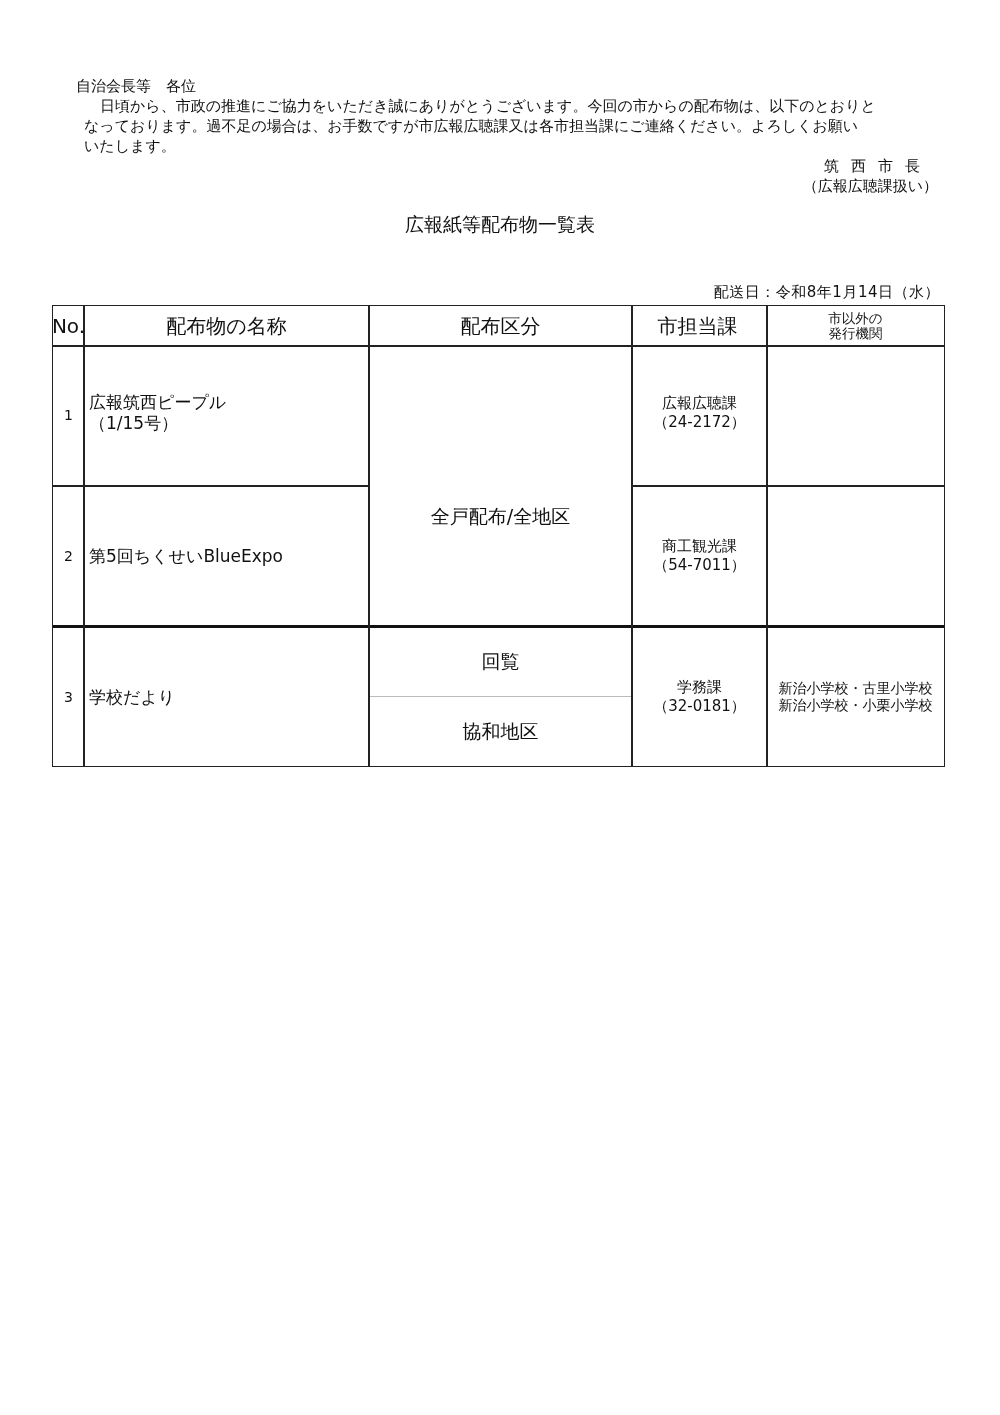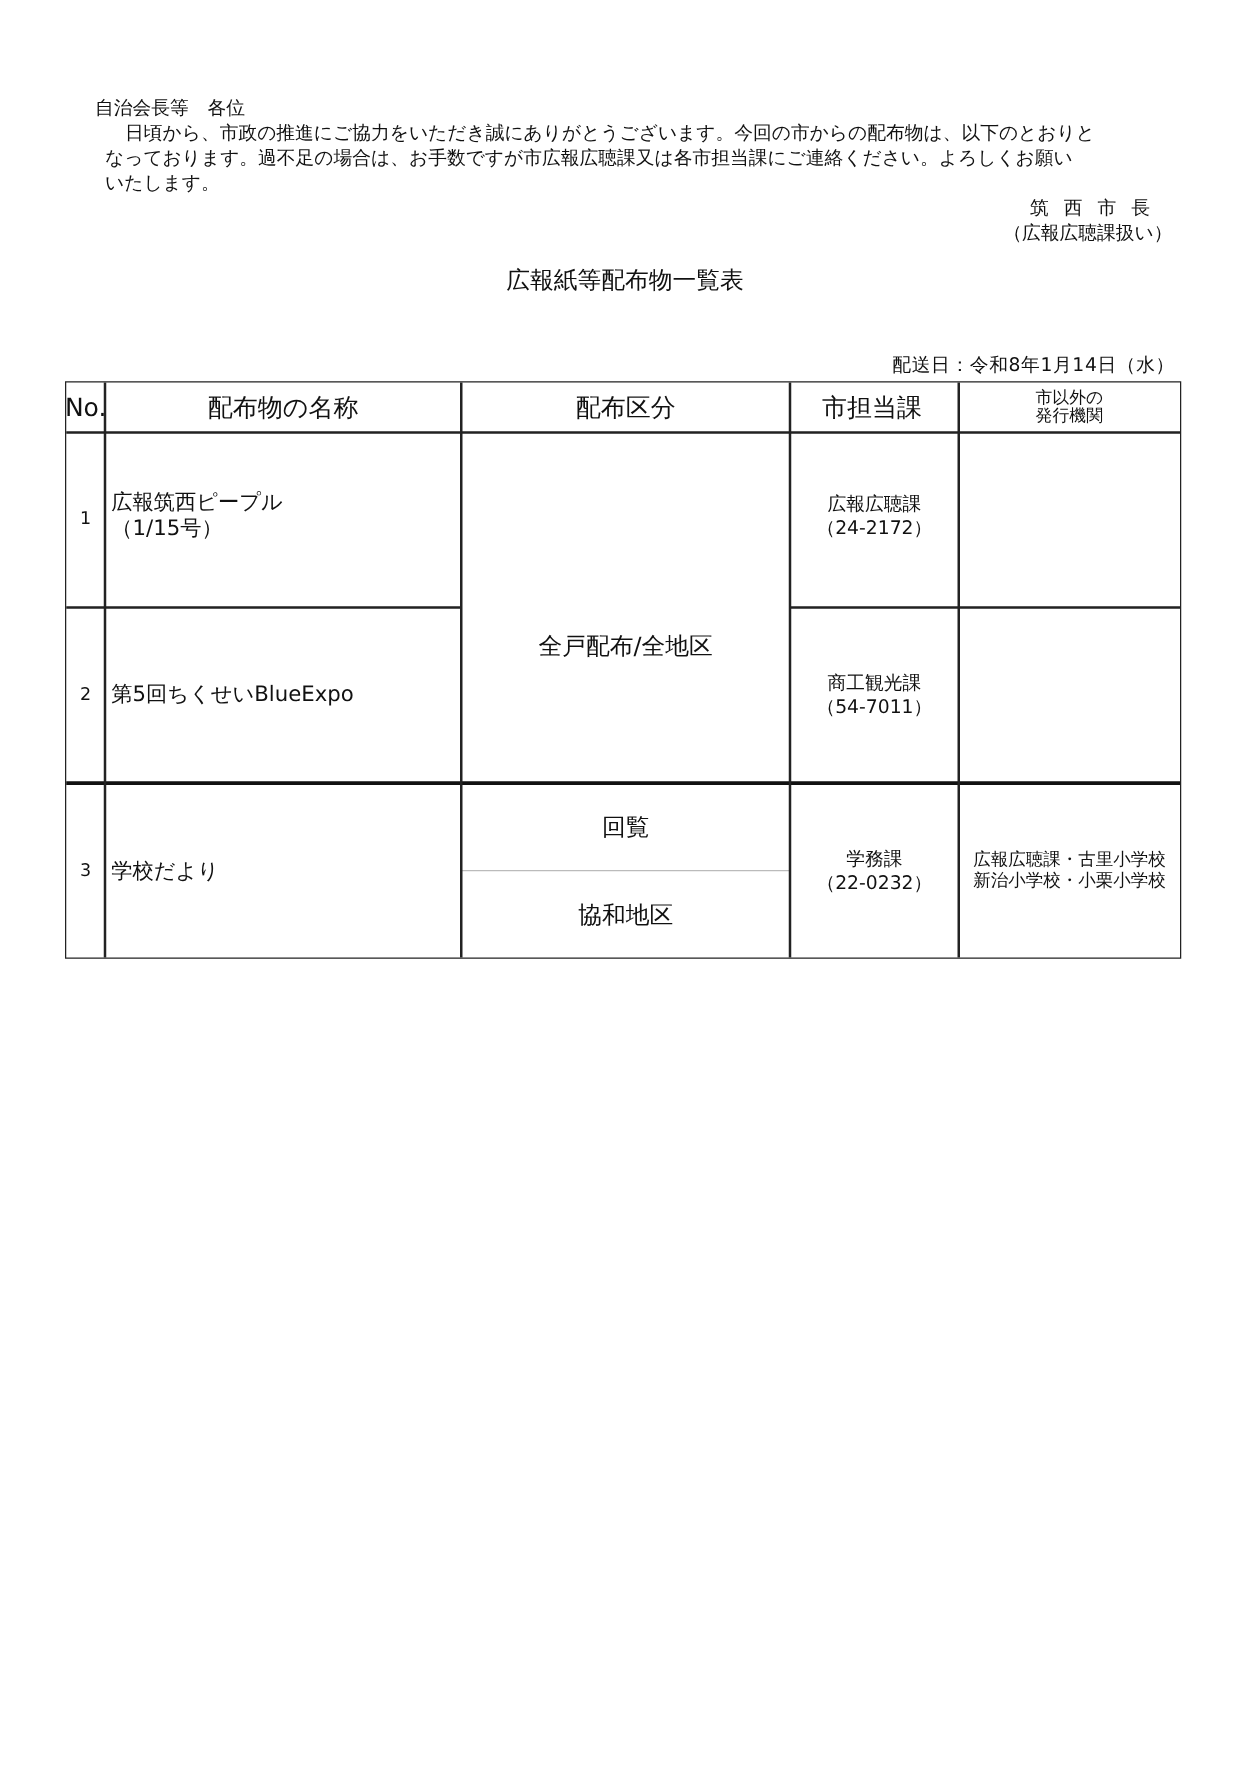--- a/index.html
+++ b/index.html
@@ -159,22 +159,22 @@
     </div>
   </div>
 
   <div class="cell num" style="left:0; width:31px; top:322px; height:138px;">3</div>
   <div class="cell name" style="left:31px; width:285px; top:322px; height:138px;">学校だより</div>
   <div class="cell dist-big" style="left:316px; width:263px; top:391px; height:69px;">協和地区</div>
   <div class="cell dist-big" style="left:316px; width:263px; top:322px; height:68px;">回覧</div>
   <div class="cell dept" style="left:579px; width:135px; top:322px; height:138px;">
     <div class="stack">
       <div>学務課</div>
-      <div>（22-0232）</div>
+      <div>（32-0181）</div>
     </div>
   </div>
   <div class="cell issuer" style="left:714px; width:177px; top:322px; height:138px;">
     <div class="stack">
-      <div>広報広聴課・古里小学校</div>
+      <div>新治小学校・古里小学校</div>
       <div>新治小学校・小栗小学校</div>
     </div>
   </div>
 </div>
 
 </body></html>

